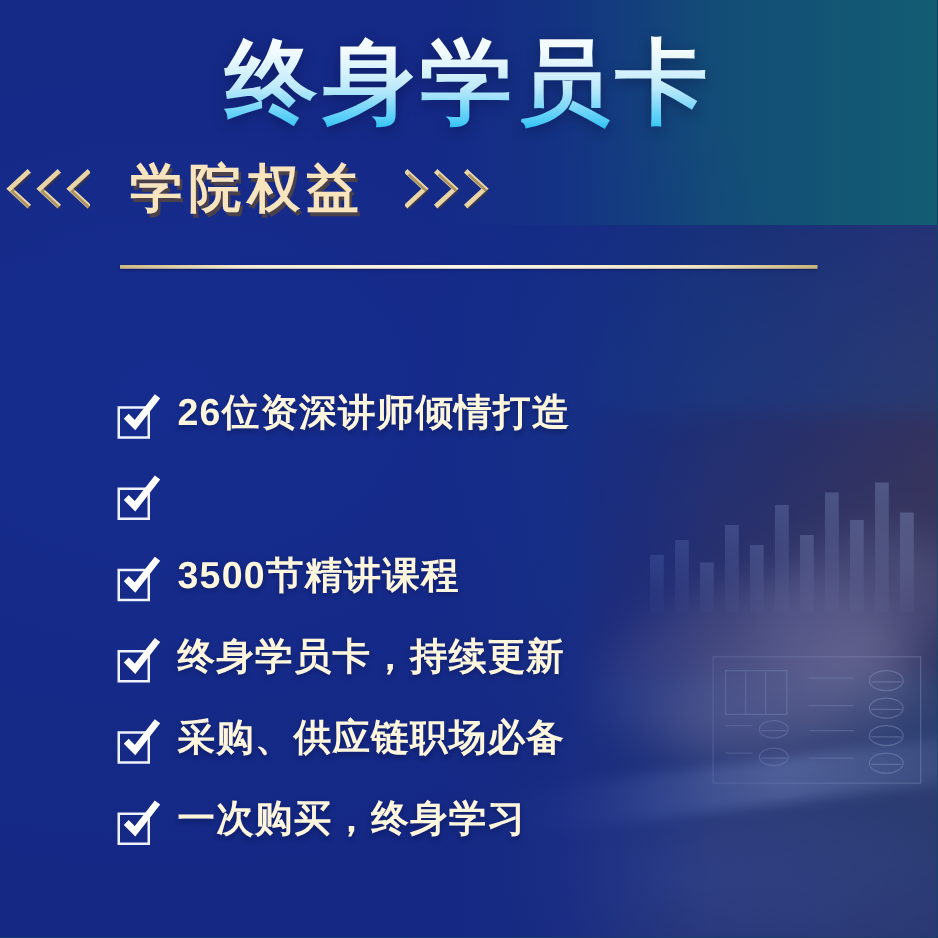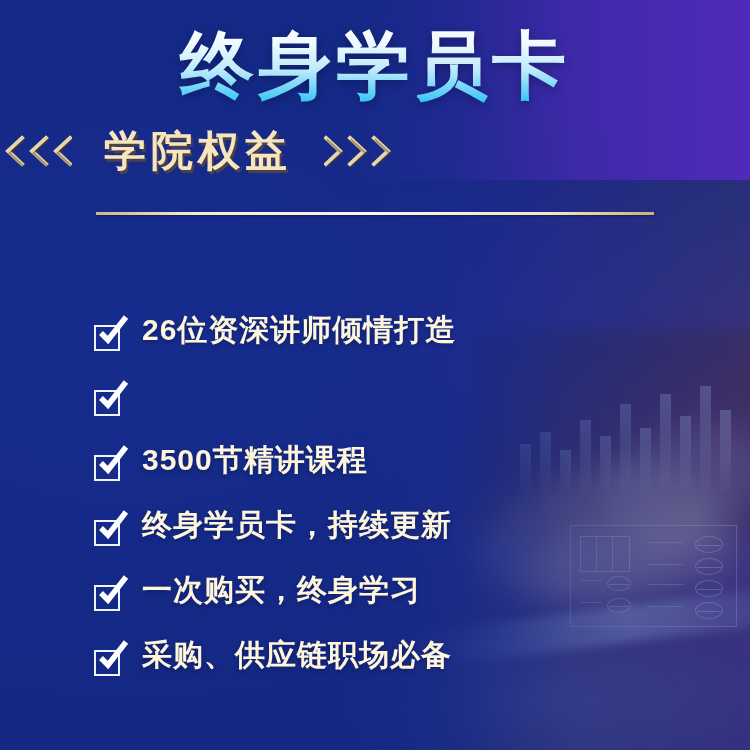--- a/index.html
+++ b/index.html
@@ -5,21 +5,21 @@
   html, body {
     margin: 0;
     padding: 0;
     background: #0d1f63;
   }
   .poster {
     position: relative;
     width: 750px;
     height: 750px;
     overflow: hidden;
-    background: #6d28d9;
+    background: #0f766e;
     font-family: "Liberation Sans", "DejaVu Sans", sans-serif;
     -webkit-font-smoothing: antialiased;
   }
 
   
   .bg-photo {
     position: absolute;
     inset: 0;
     overflow: hidden;
   }
@@ -386,27 +386,27 @@
       <span class="benefit-text">终身学员卡，持续更新</span>
     </div>
 
     <div class="benefit">
       <span class="check">
         <span class="box"></span>
         <svg class="tick" viewBox="0 0 34 34" aria-hidden="true">
           <path d="M6 18 L13 25 L31 2" fill="none" stroke="#ffffff" stroke-width="5.5" stroke-linecap="butt" stroke-linejoin="miter"></path>
         </svg>
       </span>
+      <span class="benefit-text">采购、供应链职场必备</span>
+    </div>
+
+    <div class="benefit">
+      <span class="check">
+        <span class="box"></span>
+        <svg class="tick" viewBox="0 0 34 34" aria-hidden="true">
+          <path d="M6 18 L13 25 L31 2" fill="none" stroke="#ffffff" stroke-width="5.5" stroke-linecap="butt" stroke-linejoin="miter"></path>
+        </svg>
+      </span>
       <span class="benefit-text">一次购买，终身学习</span>
-    </div>
-
-    <div class="benefit">
-      <span class="check">
-        <span class="box"></span>
-        <svg class="tick" viewBox="0 0 34 34" aria-hidden="true">
-          <path d="M6 18 L13 25 L31 2" fill="none" stroke="#ffffff" stroke-width="5.5" stroke-linecap="butt" stroke-linejoin="miter"></path>
-        </svg>
-      </span>
-      <span class="benefit-text">采购、供应链职场必备</span>
     </div>
 
   </div>
 </div>
 
 </body></html>

